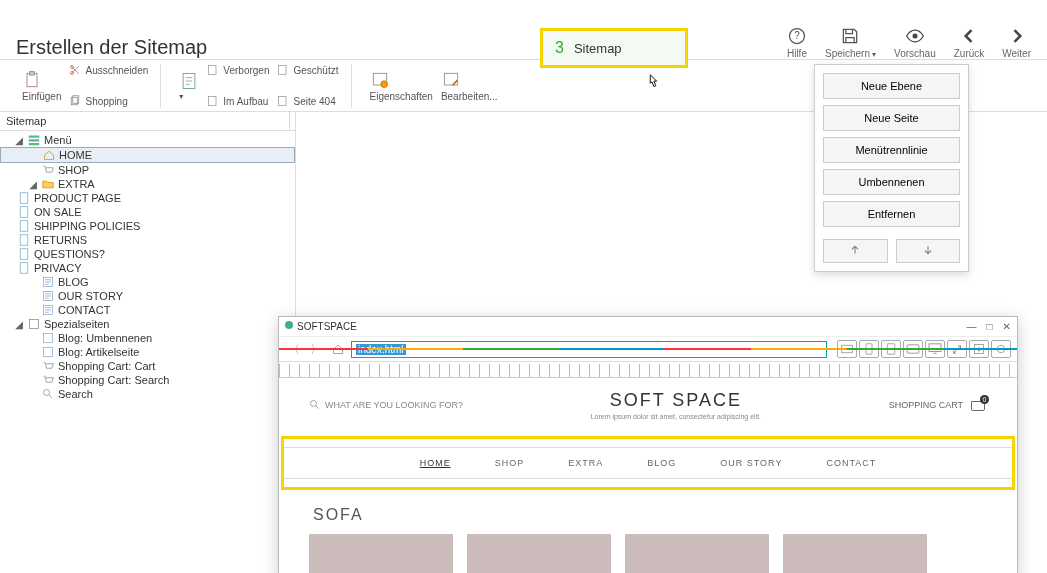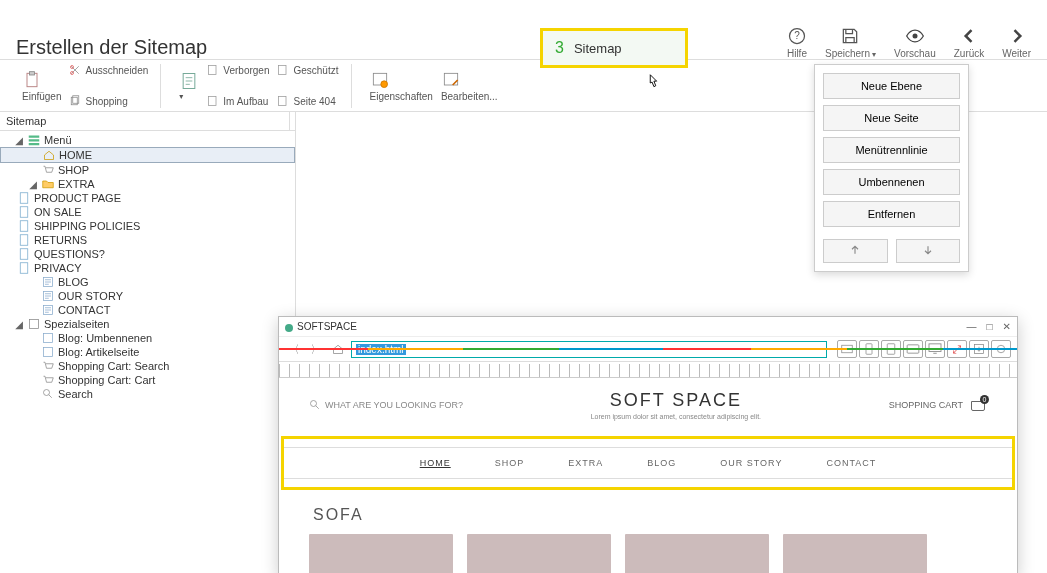--- a/index.html
+++ b/index.html
@@ -30,21 +30,21 @@
 .tree-row.sel{background:#e8eef6;border:1px solid #9ab}
 .tree-row .tw{width:10px;text-align:center;color:#666;font-size:10px}
 .tree-row svg{width:12px;height:12px;flex:none}
 .ind1{padding-left:14px}.ind2{padding-left:28px}.ind3{}
 .right-pane{flex:1;position:relative}
 .ctx-menu{position:absolute;right:78px;top:64px;width:155px;background:#fff;border:1px solid #ccc;box-shadow:0 3px 8px rgba(0,0,0,.15);padding:8px;display:flex;flex-direction:column;gap:6px;z-index:10}
 .ctx-menu button{background:#f5f5f5;border:1px solid #ccc;padding:6px 4px;font-size:11px;cursor:pointer}
 .ctx-arrows{display:flex;gap:8px;margin-top:6px}
 .ctx-arrows button{flex:1;padding:4px}
 .preview-win{position:absolute;left:278px;top:316px;width:740px;height:260px;border:1px solid #bbb;background:#fff;box-shadow:0 4px 16px rgba(0,0,0,.2);z-index:5}
-.pv-title{display:flex;align-items:flex-end;padding:4px 6px;font-size:10px;color:#333;border-bottom:1px solid #eee}
+.pv-title{display:flex;align-items:flex-start;padding:4px 6px;font-size:10px;color:#333;border-bottom:1px solid #eee}
 .pv-title .dot{width:8px;height:8px;border-radius:50%;background:#4a8;margin-right:4px}
 .pv-title .winbtns{margin-left:auto;display:flex;gap:10px;color:#666}
 .pv-toolbar{display:flex;align-items:center;gap:4px;padding:3px 6px;border-bottom:1px solid #ddd}
 .pv-toolbar .nav-btn{width:18px;height:18px;display:flex;align-items:center;justify-content:center;color:#888;cursor:pointer}
 .pv-url{flex:1;border:1px solid #0aa;background:#fff;padding:2px 4px;font-size:10px}
 .pv-url span{background:#39d;color:#fff;padding:0 2px}
 .pv-devices{display:flex;gap:2px;margin-left:6px}
 .pv-devices .dev{width:20px;height:18px;border:1px solid #aaa;border-radius:2px;display:flex;align-items:center;justify-content:center;color:#888;cursor:pointer}
 .pv-ruler{height:14px;background:#fff;border-bottom:1px solid #ccc;position:relative;overflow:hidden}
 .pv-ruler::before{content:"";position:absolute;inset:0;background:repeating-linear-gradient(90deg,#bbb 0 1px,transparent 1px 10px)}
@@ -325,28 +325,28 @@
           <svg viewBox="0 0 16 16">
             <rect x="2" y="2" width="12" height="12" fill="none" stroke="#8ac"></rect>
           </svg>
           <span>Blog: Artikelseite</span>
         </div>
       <div class="tree-row ind2">
           <span class="tw"></span>
           <svg viewBox="0 0 16 16">
             <path d="M2 3h2l2 8h7l2-6H5" fill="none" stroke="#888"></path>
           </svg>
+          <span>Shopping Cart: Cart</span>
+        </div>
+      <div class="tree-row ind2">
+          <span class="tw"></span>
+          <svg viewBox="0 0 16 16">
+            <path d="M2 3h2l2 8h7l2-6H5" fill="none" stroke="#888"></path>
+          </svg>
           <span>Shopping Cart: Search</span>
-        </div>
-      <div class="tree-row ind2">
-          <span class="tw"></span>
-          <svg viewBox="0 0 16 16">
-            <path d="M2 3h2l2 8h7l2-6H5" fill="none" stroke="#888"></path>
-          </svg>
-          <span>Shopping Cart: Cart</span>
         </div>
       <div class="tree-row ind2">
           <span class="tw"></span>
           <svg viewBox="0 0 16 16">
             <circle cx="6" cy="6" r="4" fill="none" stroke="#888"></circle>
             <path d="M9 9l4 4" stroke="#888"></path>
           </svg>
           <span>Search</span>
         </div>
     </div>

